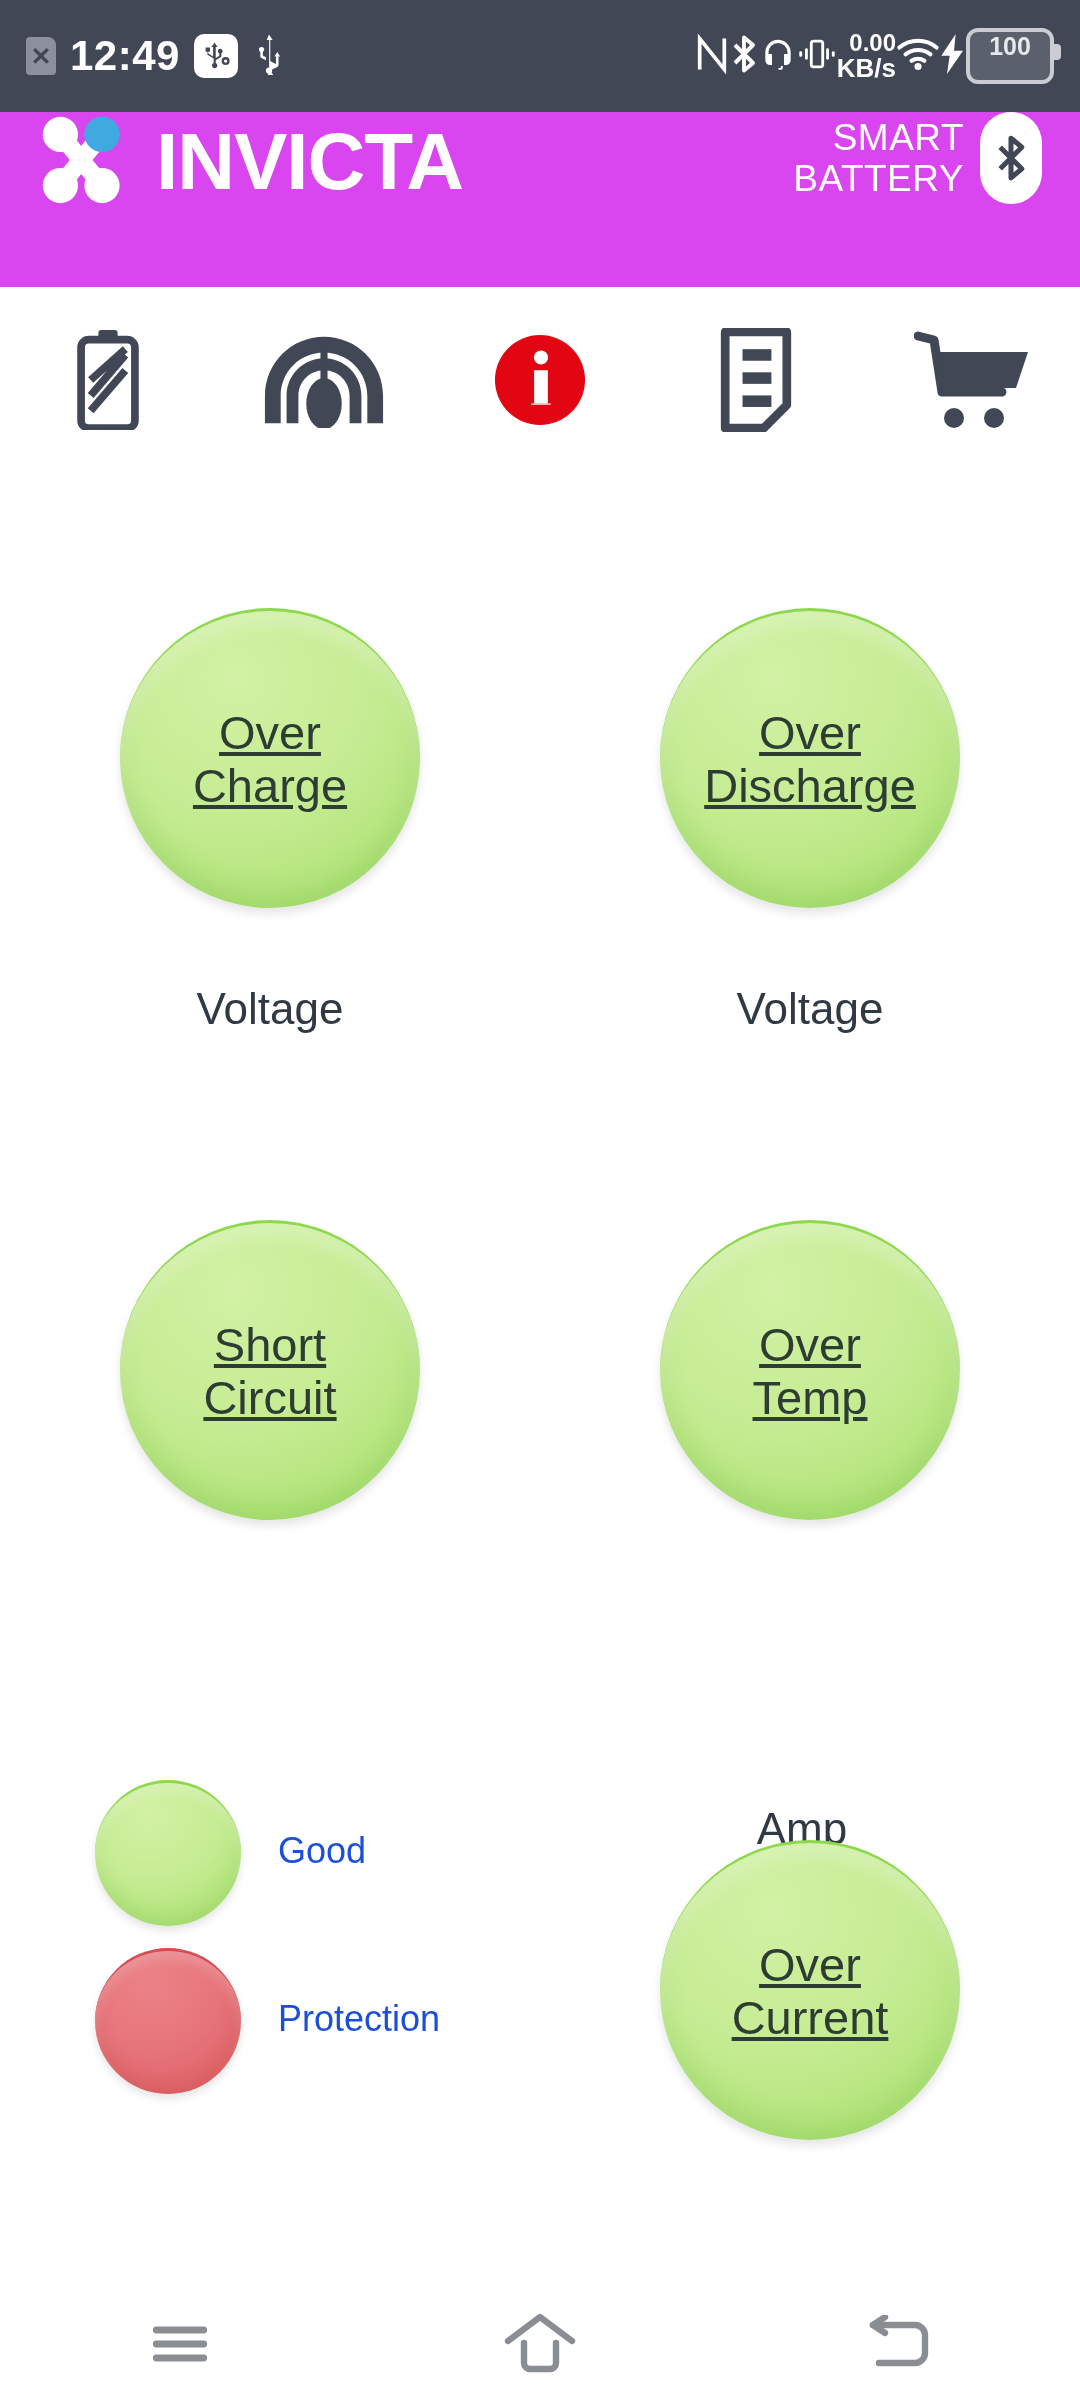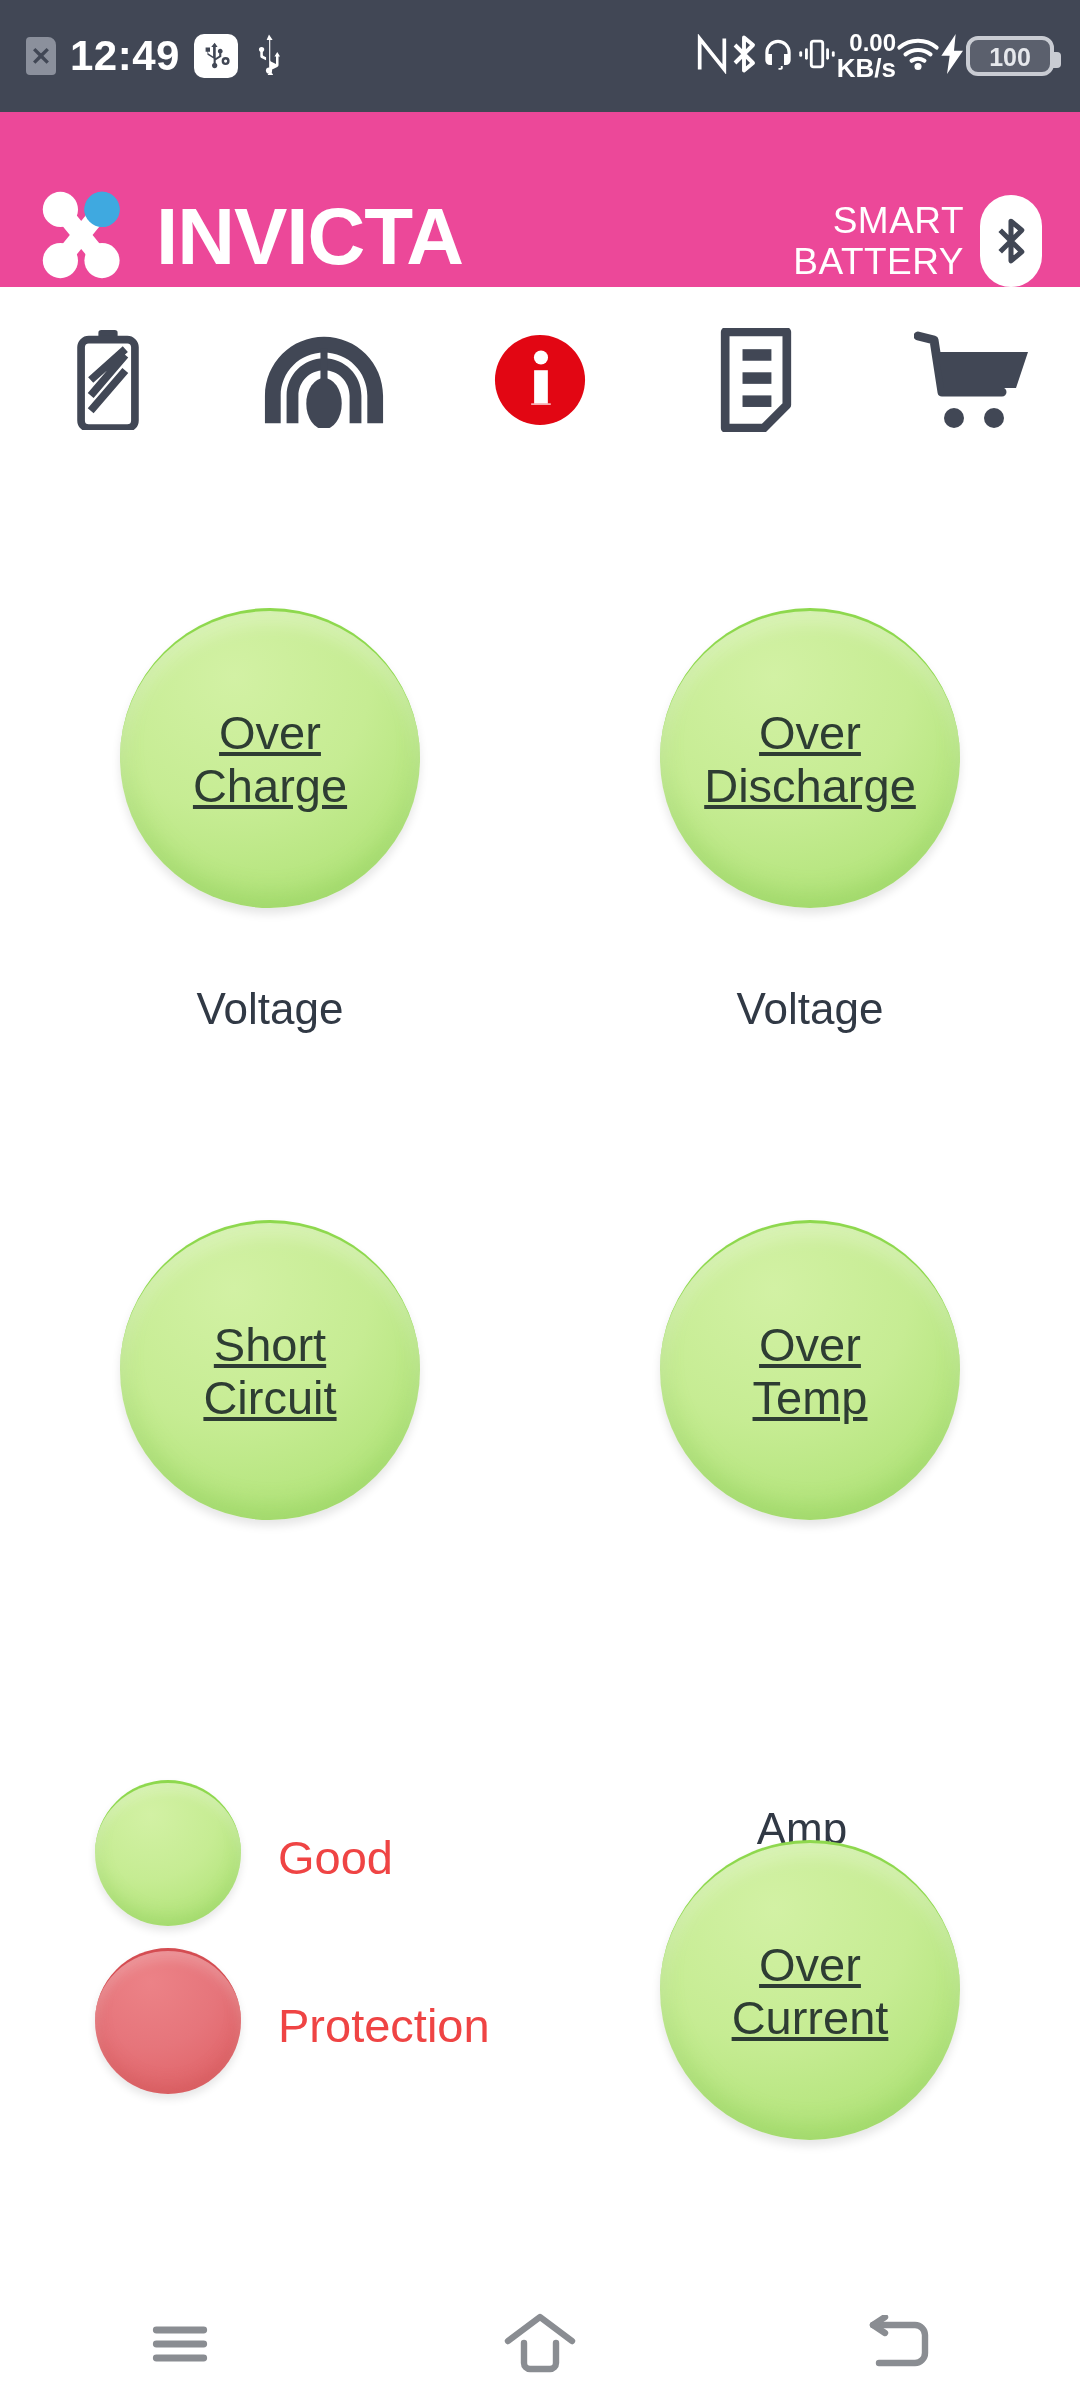--- a/index.html
+++ b/index.html
@@ -26,34 +26,34 @@
   }
   .clock{ font-size:42px; font-weight:600; letter-spacing:0.5px; }
   .usb-debug{
     width:44px; height:44px; background:#ffffff; border-radius:10px;
     display:flex; align-items:center; justify-content:center;
   }
   .net-speed{ display:flex; flex-direction:column; align-items:flex-end; line-height:1.0; }
   .net-speed .n1{ font-size:24px; font-weight:600; }
   .net-speed .n2{ font-size:26px; font-weight:600; }
   .batt-pill{
-    position:relative; width:88px; height:40px; border:4px solid #c9ccd3;
-    border-radius:12px; display:flex; align-items:flex-end; justify-content:center;
+    position:relative; width:88px; height:56px; border:4px solid #c9ccd3;
+    border-radius:12px; display:flex; align-items:flex-start; justify-content:center;
     background:#5b606d;
   }
   .batt-pill::after{
     content:""; position:absolute; right:-11px; top:12px;
     width:8px; height:16px; background:#c9ccd3; border-radius:0 4px 4px 0;
   }
   .batt-pill span{ font-size:25px; font-weight:700; color:#e6e8ec; }
 
   
   .appheader{
     position:absolute; top:112px; left:0; width:1080px; height:175px;
-    background:#ec4899; display:flex; align-items:flex-end; padding:0 38px;
+    background:#d946ef; display:flex; align-items:flex-start; padding:0 38px;
   }
   .brand{ display:flex; align-items:center; gap:22px; }
   .brand-name{
     font-size:80px; font-weight:800; color:#ffffff; letter-spacing:-1px;
     font-family:"Liberation Sans", sans-serif;
   }
   .smartbat{ margin-left:auto; display:flex; align-items:center; gap:16px; }
   .smartbat-txt{
     text-align:right; color:#ffffff; font-size:37px; font-weight:500;
     line-height:1.12; letter-spacing:0.5px;
@@ -96,21 +96,21 @@
 
   
   .legend-dot{
     position:absolute; width:146px; height:146px; border-radius:50%;
     box-shadow: 0 5px 9px rgba(0,0,0,0.10), inset 0 -9px 16px rgba(120,190,70,0.25), inset 0 8px 12px rgba(255,255,255,0.28);
   }
   .legend-dot.bad{
     box-shadow: 0 5px 9px rgba(0,0,0,0.10), inset 0 -9px 16px rgba(190,70,70,0.25), inset 0 8px 12px rgba(255,255,255,0.22);
   }
   .legend-label{
-    position:absolute; font-size:47px; color:#ef4444; font-weight:400;
+    position:absolute; font-size:36px; color:#1d4ed8; font-weight:400;
   }
 
   
   .navbar{
     position:absolute; bottom:0; left:0; width:1080px; height:128px;
     background:#ffffff; display:flex; align-items:center;
   }
   .navbar .nb{ flex:1; display:flex; align-items:center; justify-content:center; }
 </style>
 </head>

